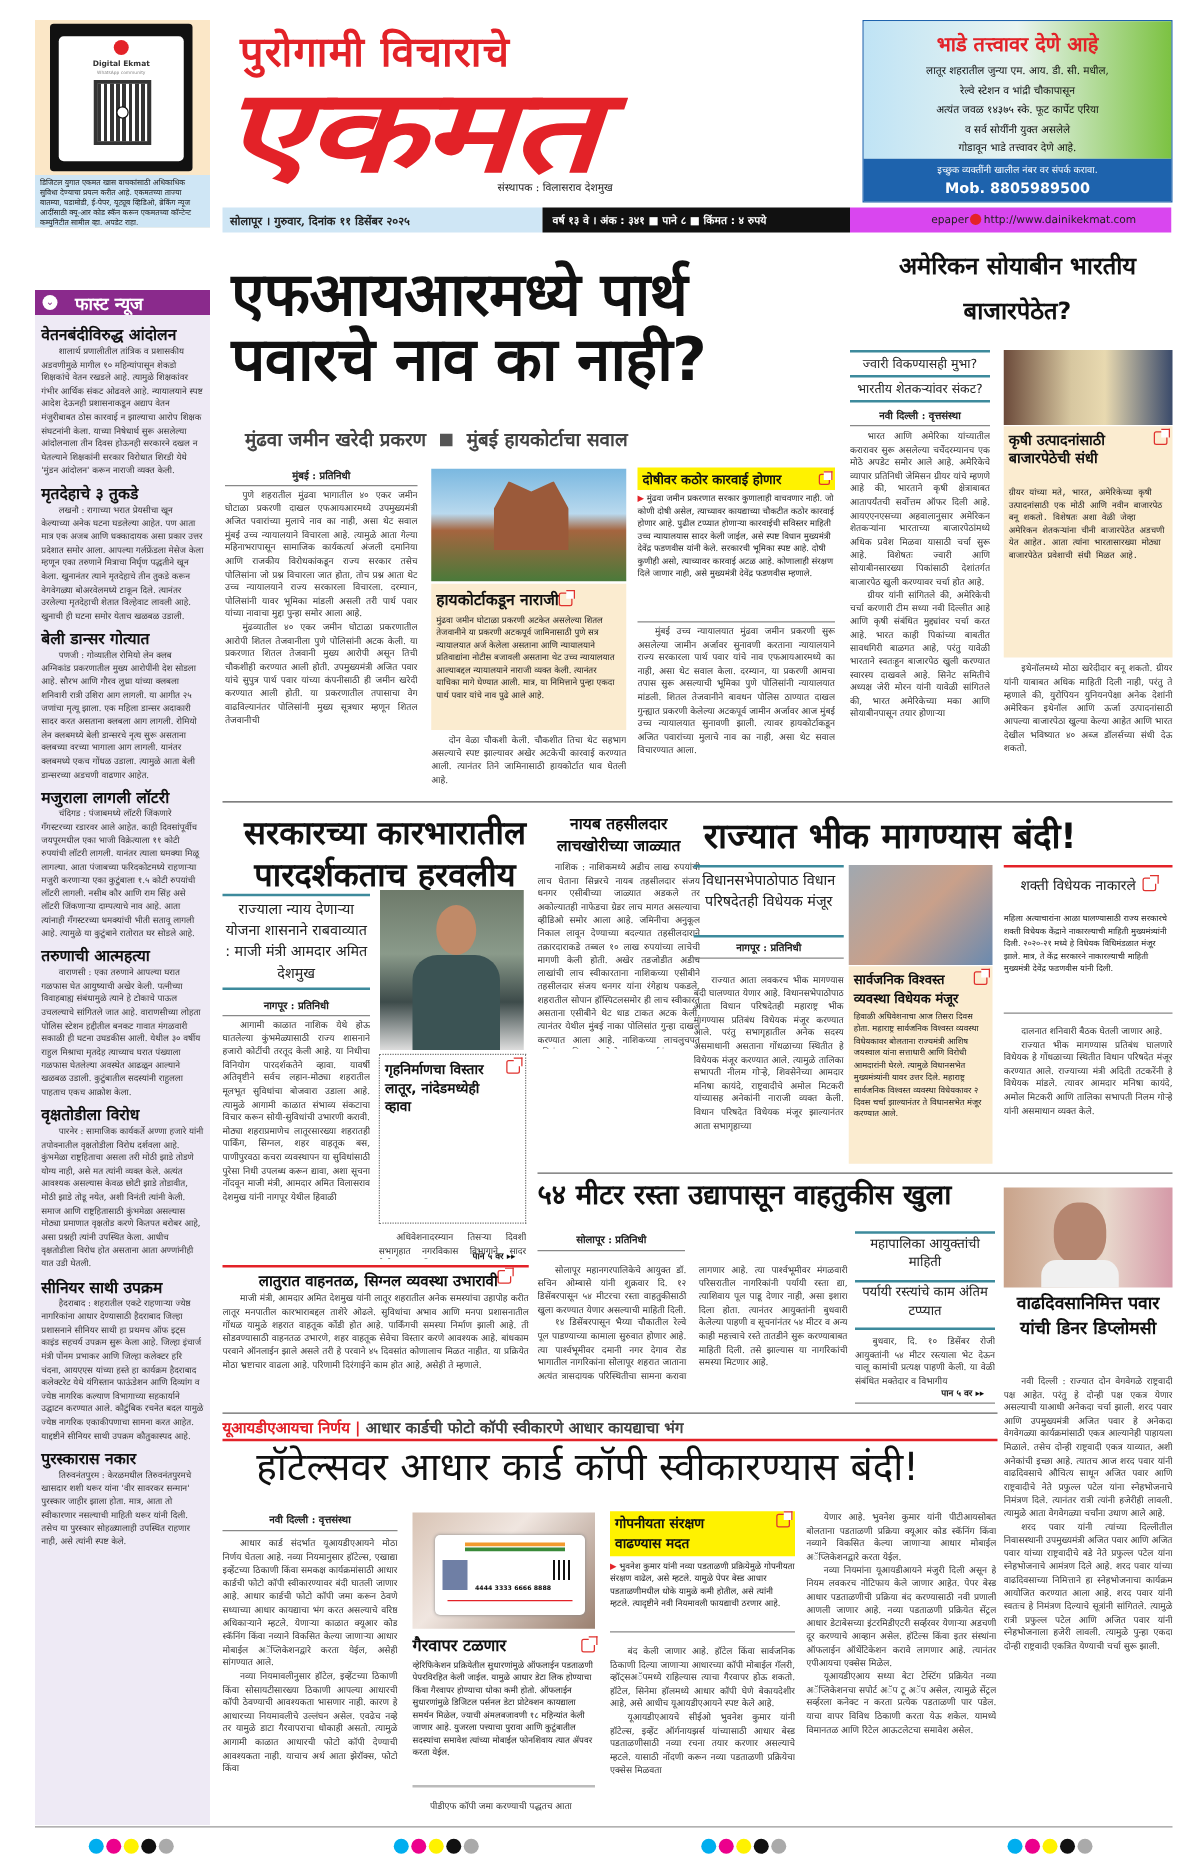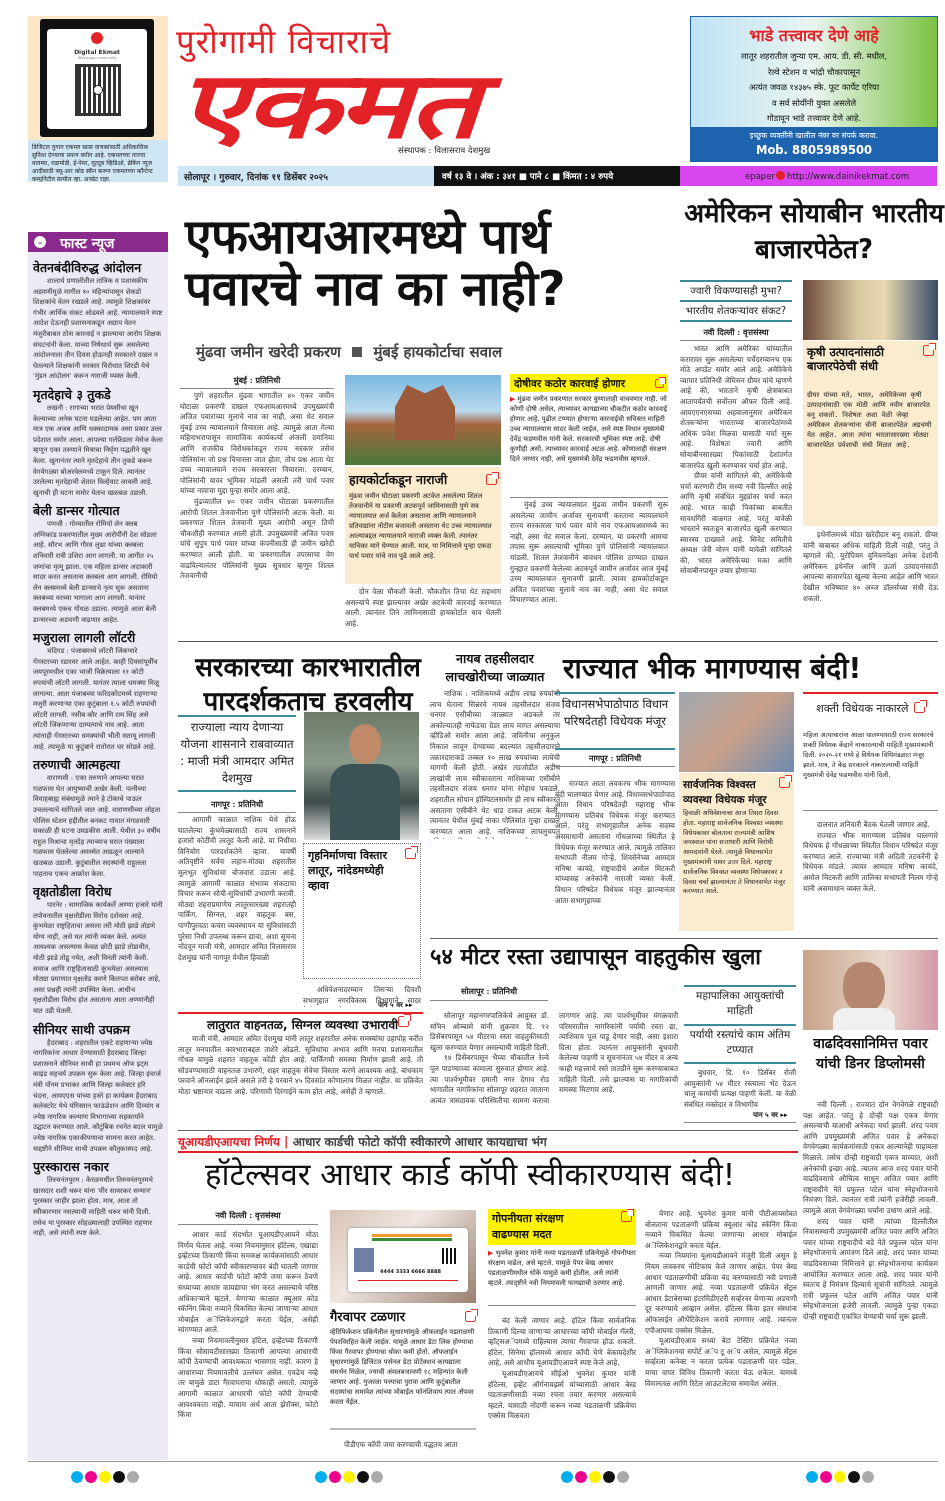--- a/index.html
+++ b/index.html
@@ -26,21 +26,21 @@
       <div style="position:absolute;top:19px;width:100%;text-align:center;font-size:6px;font-weight:bold;color:#333">Digital Ekmat</div>
       <div style="position:absolute;top:27px;width:100%;text-align:center;font-size:3.5px;color:#888">WhatsApp community</div>
       <div style="position:absolute;left:31px;top:38px;width:40px;height:46px;background:
         repeating-linear-gradient(90deg,#111 0 3px,#fff 3px 5px),#111;opacity:.85;outline:3px solid #111;"></div>
       <div style="position:absolute;left:46px;top:56px;width:10px;height:10px;border-radius:50%;background:#fff;border:1.5px solid #111"></div>
     </div>
   </div>
   <div style="position:absolute;left:0;top:124px;width:140px;height:42px;background:#cfe6f5;font-size:6px;line-height:8px;padding:3px 4px;color:#222;overflow:hidden;font-family:'DejaVu Serif',serif">डिजिटल युगात एकमत खास वाचकांसाठी अधिकाधिक सुविधा देण्याचा प्रयत्न करीत आहे. एकमतच्या ताज्या बातम्या, घडामोडी, ई-पेपर, यूट्यूब व्हिडिओ, ब्रेकिंग न्यूज आदींसाठी क्यू-आर कोड स्कॅन करून एकमतच्या कॉन्टेन्ट कम्युनिटीत सामील व्हा. अपडेट राहा.</div>
 </div>
 
-<div class="abs" style="left:176px;top:22px;font-size:33px;font-weight:normal;color:#e32228;letter-spacing:1px;font-family:'DejaVu Serif',serif;line-height:40px;">पुरोगामी विचाराचे</div>
+<div class="abs" style="left:192px;top:22px;font-size:33px;font-weight:bold;color:#e32228;letter-spacing:1px;font-family:'DejaVu Serif',serif;line-height:40px;">पुरोगामी विचाराचे</div>
 <div class="abs" style="left:178px;top:56px;font-size:92px;font-weight:bold;font-style:italic;color:#e32228;font-family:'DejaVu Sans',sans-serif;line-height:100px;letter-spacing:-2px;transform:scaleX(1.35);transform-origin:left">एकमत</div>
 <div class="abs" style="left:398px;top:144px;font-size:8.5px;color:#222;font-family:'DejaVu Serif',serif">संस्थापक : विलासराव देशमुख</div>
 
 <div class="abs" style="left:178px;top:166px;width:256px;height:20px;background:#cfe6f5;">
   <span style="position:absolute;left:6px;top:4px;font-size:9px;font-weight:bold;color:#222;font-family:'DejaVu Serif',serif">सोलापूर । गुरुवार, दिनांक ११ डिसेंबर २०२५</span>
 </div>
 <div class="abs" style="left:434px;top:166px;width:246px;height:20px;background:#111;">
   <span style="position:absolute;left:8px;top:4px;font-size:8.5px;font-weight:bold;color:#fff">वर्ष १३ वे । अंक : ३४१ ■ पाने ८ ■ किंमत : ४ रुपये</span>
 </div>
 <div class="abs" style="left:680px;top:166px;width:257px;height:20px;background:#d946ef;">
@@ -100,41 +100,41 @@
 <div class="abs rule" style="left:180px;top:388px;width:154px"></div>
 <div class="abs body-text" style="left:180px;top:391px;width:154px;height:250px;overflow:hidden">
     <p>पुणे शहरातील मुंढवा भागातील ४० एकर जमीन घोटाळा प्रकरणी दाखल एफआयआरमध्ये उपमुख्यमंत्री अजित पवारांच्या मुलाचे नाव का नाही, असा थेट सवाल मुंबई उच्च न्यायालयाने विचारला आहे. त्यामुळे आता गेल्या महिनाभरापासून सामाजिक कार्यकर्त्या अंजली दमानिया आणि राजकीय विरोधकांकडून राज्य सरकार तसेच पोलिसांना जो प्रश्न विचारला जात होता, तोच प्रश्न आता थेट उच्च न्यायालयाने राज्य सरकारला विचारला. दरम्यान, पोलिसांनी यावर भूमिका मांडली असली तरी पार्थ पवार यांच्या नावाचा मुद्दा पुन्हा समोर आला आहे.</p>
     <p>मुंढव्यातील ४० एकर जमीन घोटाळा प्रकरणातील आरोपी शितल तेजवानीला पुणे पोलिसांनी अटक केली. या प्रकरणात शितल तेजवानी मुख्य आरोपी असून तिची चौकशीही करण्यात आली होती. उपमुख्यमंत्री अजित पवार यांचे सुपुत्र पार्थ पवार यांच्या कंपनीसाठी ही जमीन खरेदी करण्यात आली होती. या प्रकरणातील तपासाचा वेग वाढविल्यानंतर पोलिसांनी मुख्य सूत्रधार म्हणून शितल तेजवानीची</p>
   </div>
 
 <div class="abs" style="left:345px;top:375px;width:156px;height:90px;background:linear-gradient(180deg,#7ab8e0 0%,#b9d9ee 40%,#a5653f 55%,#4a7a3a 100%);">
   <div style="position:absolute;left:50px;top:10px;width:60px;height:55px;background:#9b5a3a;clip-path:polygon(0 40%,20% 0,50% 15%,80% 0,100% 40%,100% 100%,0 100%)"></div>
 </div>
 <div class="abs" style="left:345px;top:467px;width:156px;height:117px;background:#fbecd0;padding:4px 4px;">
-  <div style="display:flex;justify-content:space-between;align-items:center">
+  <div style="display:flex;align-items:center">
     <span class="hd" style="font-size:12.5px">हायकोर्टाकडून नाराजी</span>
     <span class="ext"></span>
   </div>
   <div style="font-size:6.8px;line-height:10px;color:#222;margin-top:3px;font-family:'DejaVu Serif',serif">मुंढवा जमीन घोटाळा प्रकरणी अटकेत असलेल्या शितल तेजवानीने या प्रकरणी अटकपूर्व जामिनासाठी पुणे सत्र न्यायालयात अर्ज केलेला असताना आणि न्यायालयाने प्रतिवाद्यांना नोटीस बजावली असताना थेट उच्च न्यायालयात आल्याबद्दल न्यायालयाने नाराजी व्यक्त केली. त्यानंतर याचिका मागे घेण्यात आली. मात्र, या निमित्ताने पुन्हा एकदा पार्थ पवार यांचे नाव पुढे आले आहे.</div>
 </div>
 <div class="abs body-text" style="left: 345px; top: 587px; width: 156px; height: 52px; overflow: hidden; text-indent: 14px;">दोन वेळा चौकशी केली. चौकशीत तिचा थेट सहभाग असल्याचे स्पष्ट झाल्यावर अखेर अटकेची कारवाई करण्यात आली. त्यानंतर तिने जामिनासाठी हायकोर्टात धाव घेतली आहे.</div>
 
 <div class="abs" style="left:510px;top:374px;width:158px;height:110px;">
   <div style="background:#fff200;padding:2px 4px;display:flex;justify-content:space-between;align-items:center">
     <span class="hd" style="font-size:10.5px">दोषीवर कठोर कारवाई होणार</span>
     <span class="ext" style="width:9px;height:9px"></span>
   </div>
   <div style="font-size:6.8px;line-height:10px;color:#222;margin-top:2px;font-family:'DejaVu Serif',serif"><span style="color:#e32228">▶ </span><span>मुंढवा जमीन प्रकरणात सरकार कुणालाही वाचवणार नाही. जो कोणी दोषी असेल, त्याच्यावर कायद्याच्या चौकटीत कठोर कारवाई होणार आहे. पुढील टप्प्यात होणाऱ्या कारवाईची सविस्तर माहिती उच्च न्यायालयास सादर केली जाईल, असे स्पष्ट विधान मुख्यमंत्री देवेंद्र फडणवीस यांनी केले. सरकारची भूमिका स्पष्ट आहे. दोषी कुणीही असो, त्याच्यावर कारवाई अटळ आहे. कोणालाही संरक्षण दिले जाणार नाही, असे मुख्यमंत्री देवेंद्र फडणवीस म्हणाले.</span></div>
 </div>
 <div class="abs rule" style="left:510px;top:497px;width:158px"></div>
 <div class="abs body-text" style="left: 510px; top: 500px; width: 158px; height: 140px; overflow: hidden; text-indent: 14px;">मुंबई उच्च न्यायालयात मुंढवा जमीन प्रकरणी सुरू असलेल्या जामीन अर्जावर सुनावणी करताना न्यायालयाने राज्य सरकारला पार्थ पवार यांचे नाव एफआयआरमध्ये का नाही, असा थेट सवाल केला. दरम्यान, या प्रकरणी आमचा तपास सुरू असल्याची भूमिका पुणे पोलिसांनी न्यायालयात मांडली. शितल तेजवानीने बावधन पोलिस ठाण्यात दाखल गुन्ह्यात प्रकरणी केलेल्या अटकपूर्व जामीन अर्जावर आज मुंबई उच्च न्यायालयात सुनावणी झाली. त्यावर हायकोर्टाकडून अजित पवारांच्या मुलाचे नाव का नाही, असा थेट सवाल विचारण्यात आला.</div>
 
 <div class="abs rule" style="left:178px;top:641px;width:760px;background:#555"></div>
 
-<div class="abs hd" style="left:684px;top:195px;width:260px;font-size:26px;line-height:36px;text-align:center;font-weight:bold">अमेरिकन सोयाबीन भारतीय बाजारपेठेत?</div>
+<div class="abs hd" style="left:684px;top:195px;width:260px;font-size:19px;line-height:36px;text-align:center;font-weight:bold">अमेरिकन सोयाबीन भारतीय बाजारपेठेत?</div>
 <div class="abs teal-rule" style="left:680px;top:280px;width:112px"></div>
 <div class="abs" style="left:680px;top:283px;width:112px;text-align:center;font-size:10px;color:#222">ज्वारी विकण्यासही मुभा?</div>
 <div class="abs teal-rule" style="left:680px;top:300px;width:112px"></div>
 <div class="abs" style="left:680px;top:303px;width:112px;text-align:center;font-size:10px;color:#222">भारतीय शेतकऱ्यांवर संकट?</div>
 <div class="abs teal-rule" style="left:680px;top:320px;width:112px"></div>
 <div class="abs dateline" style="left:680px;top:326px;width:112px">नवी दिल्ली : वृत्तसंस्था</div>
 <div class="abs rule" style="left:680px;top:340px;width:112px"></div>
 <div class="abs body-text" style="left:680px;top:344px;width:112px;height:294px;overflow:hidden">
     <p>भारत आणि अमेरिका यांच्यातील करारावर सुरू असलेल्या चर्चेदरम्यानच एक मोठे अपडेट समोर आले आहे. अमेरिकेचे व्यापार प्रतिनिधी जेमिसन ग्रीयर यांचे म्हणणे आहे की, भारताने कृषी क्षेत्राबाबत आतापर्यंतची सर्वोत्तम ऑफर दिली आहे. आयएएनएसच्या अहवालानुसार अमेरिकन शेतकऱ्यांना भारताच्या बाजारपेठांमध्ये अधिक प्रवेश मिळवा यासाठी चर्चा सुरू आहे. विशेषतः ज्वारी आणि सोयाबीनसारख्या पिकांसाठी देशांतर्गत बाजारपेठ खुली करण्यावर चर्चा होत आहे.</p>
     <p>ग्रीयर यांनी सांगितले की, अमेरिकेची चर्चा करणारी टीम सध्या नवी दिल्लीत आहे आणि कृषी संबंधित मुद्द्यांवर चर्चा करत आहे. भारत काही पिकांच्या बाबतीत सावधगिरी बाळगत आहे, परंतु यावेळी भारताने स्वतःहून बाजारपेठ खुली करण्यात स्वारस्य दाखवले आहे. सिनेट समितीचे अध्यक्ष जेरी मोरन यांनी यावेळी सांगितले की, भारत अमेरिकेच्या मका आणि सोयाबीनपासून तयार होणाऱ्या</p>

